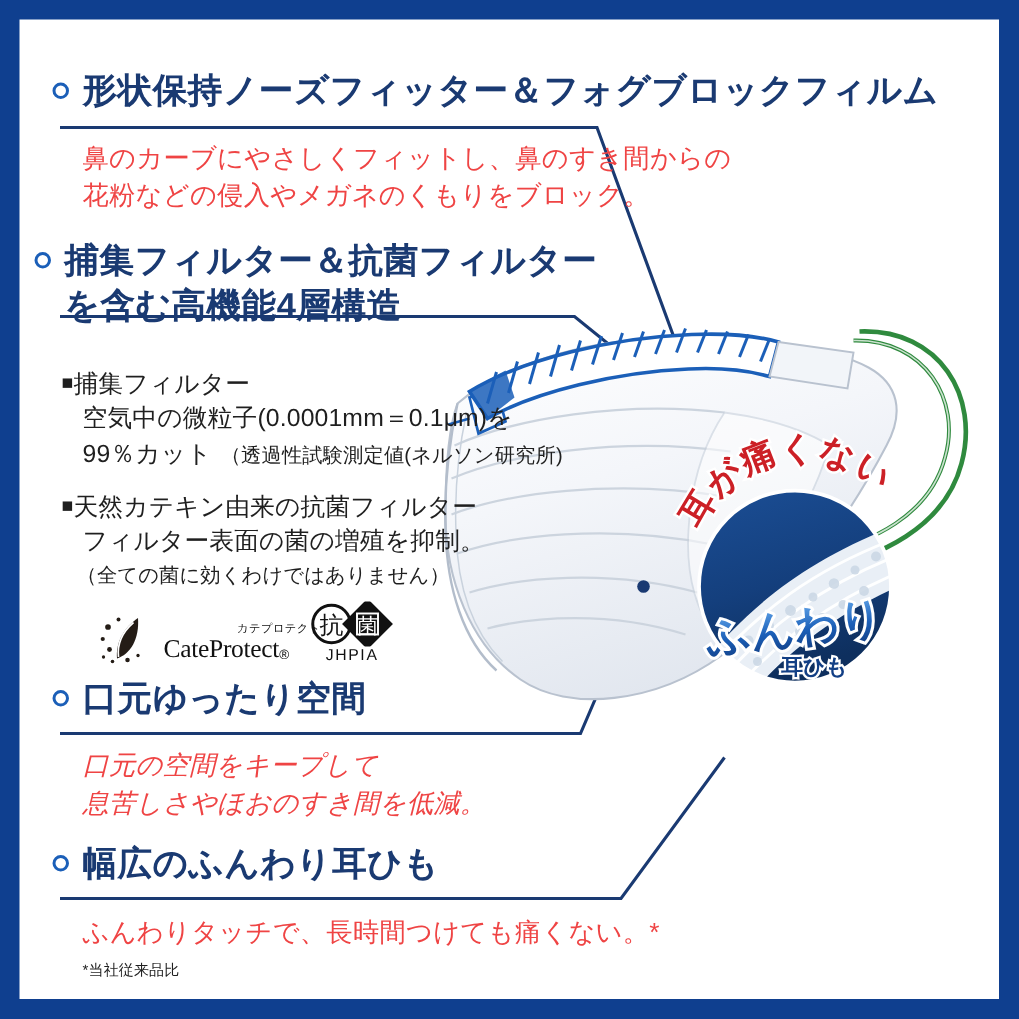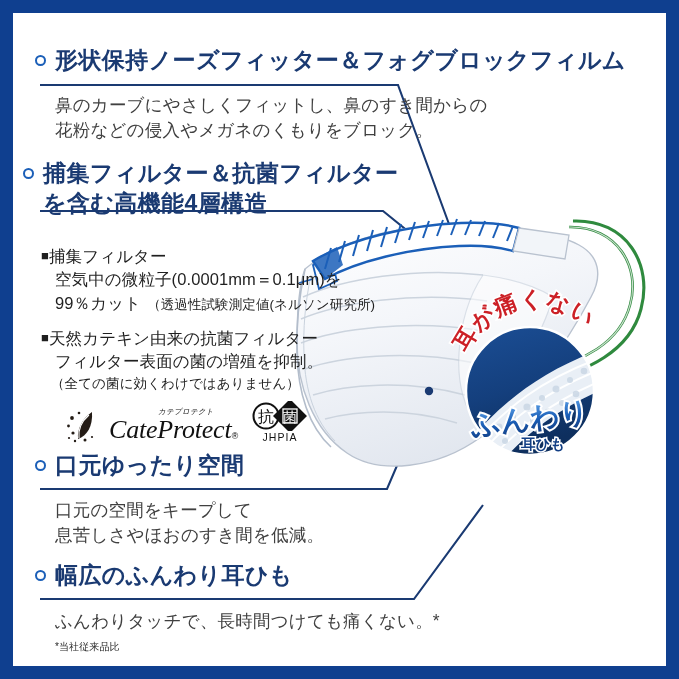--- a/index.html
+++ b/index.html
@@ -23,36 +23,36 @@
   .head{display:flex;align-items:center;gap:9px;white-space:nowrap;}
   .bullet{width:11px;height:11px;border:2.5px solid #1b5fb8;border-radius:50%;
           box-sizing:border-box;flex:none;}
   .head-txt{color:#1a3a72;font-weight:bold;letter-spacing:.4px;}
 
   .h1{font-size:23px;}
   .h2{font-size:23px;line-height:1.24;}
   .h2b{color:#1a3a72;font-weight:bold;font-size:23px;margin-left:20px;
        letter-spacing:.4px;white-space:nowrap;}
 
-  .body{color:#404040;font-size:17.5px;line-height:1.45;margin-left:20px;
+  .body{color:#ef4444;font-size:17.5px;line-height:1.45;margin-left:20px;
         letter-spacing:.2px;white-space:nowrap;}
 
   .sub{color:#1f1f1f;font-size:16.5px;line-height:1.42;letter-spacing:.1px;
        white-space:nowrap;}
   .sub .sq{font-size:13px;vertical-align:2px;}
   .small{font-size:13.5px;}
   .note{color:#1f1f1f;font-size:10px;letter-spacing:.1px;white-space:nowrap;}
 
   
   .logos{position:absolute;display:flex;align-items:flex-end;gap:14px;}
-  .cate{position:relative;display:flex;align-items:flex-end;font-style:italic;}
+  .cate{position:relative;display:flex;align-items:flex-end;}
   .cate-ruby{position:absolute;left:49px;top:-10px;font-size:7.5px;
              color:#111;letter-spacing:.3px;white-space:nowrap;}
   .cate-word{font-family:"Liberation Serif","DejaVu Serif",serif;
-             font-size:26px;color:#111;letter-spacing:-.2px;line-height:1;}
+             font-size:17px;color:#111;letter-spacing:-.2px;line-height:1;}
   .cate-r{font-size:9px;vertical-align:-1px;}
   .jh{display:flex;flex-direction:column;align-items:center;}
   .jh-txt{font-size:10.5px;color:#111;letter-spacing:1.1px;margin-top:0px;}
 </style>
 </head>
 <body>
 
 <div id="frame">
   <div id="inner">
 
@@ -282,21 +282,21 @@
           </svg>
           <span class="jh-txt">JHPIA</span>
         </div>
       </div>
 
       <div class="sec" style="left:22px;top:437px;">
         <div class="head">
           <span class="bullet"></span>
           <span class="head-txt h1">口元ゆったり空間</span>
         </div>
-        <div class="body" style="margin-top:17px;">
+        <div class="body" style="margin-top:17px;font-style:italic;">
           <div>口元の空間をキープして</div>
           <div>息苦しさやほおのすき間を低減。</div>
         </div>
       </div>
 
       <div class="sec" style="left:22px;top:547px;">
         <div class="head">
           <span class="bullet"></span>
           <span class="head-txt h1">幅広のふんわり耳ひも</span>
         </div>

